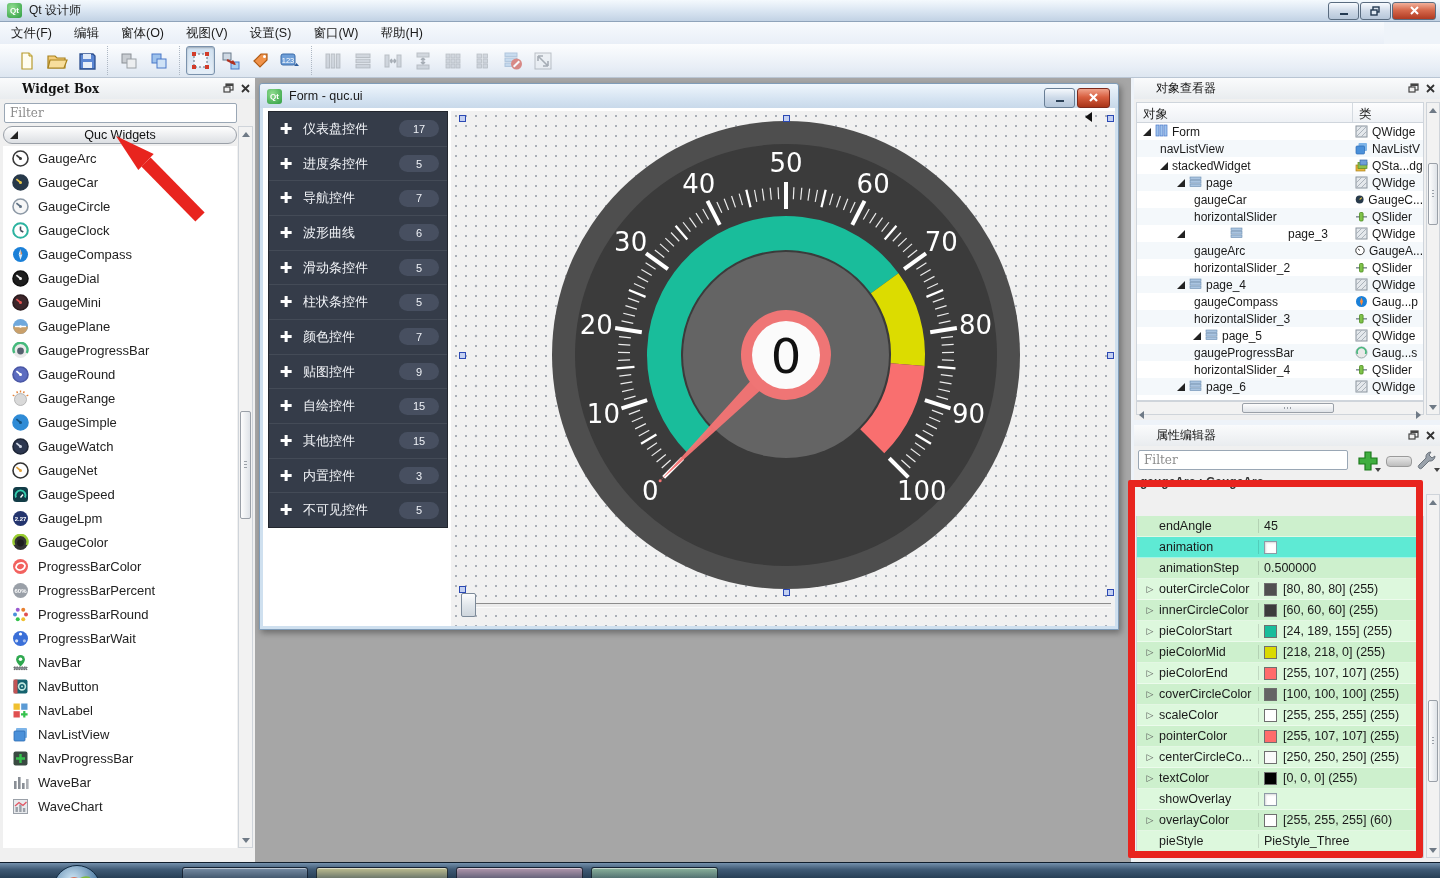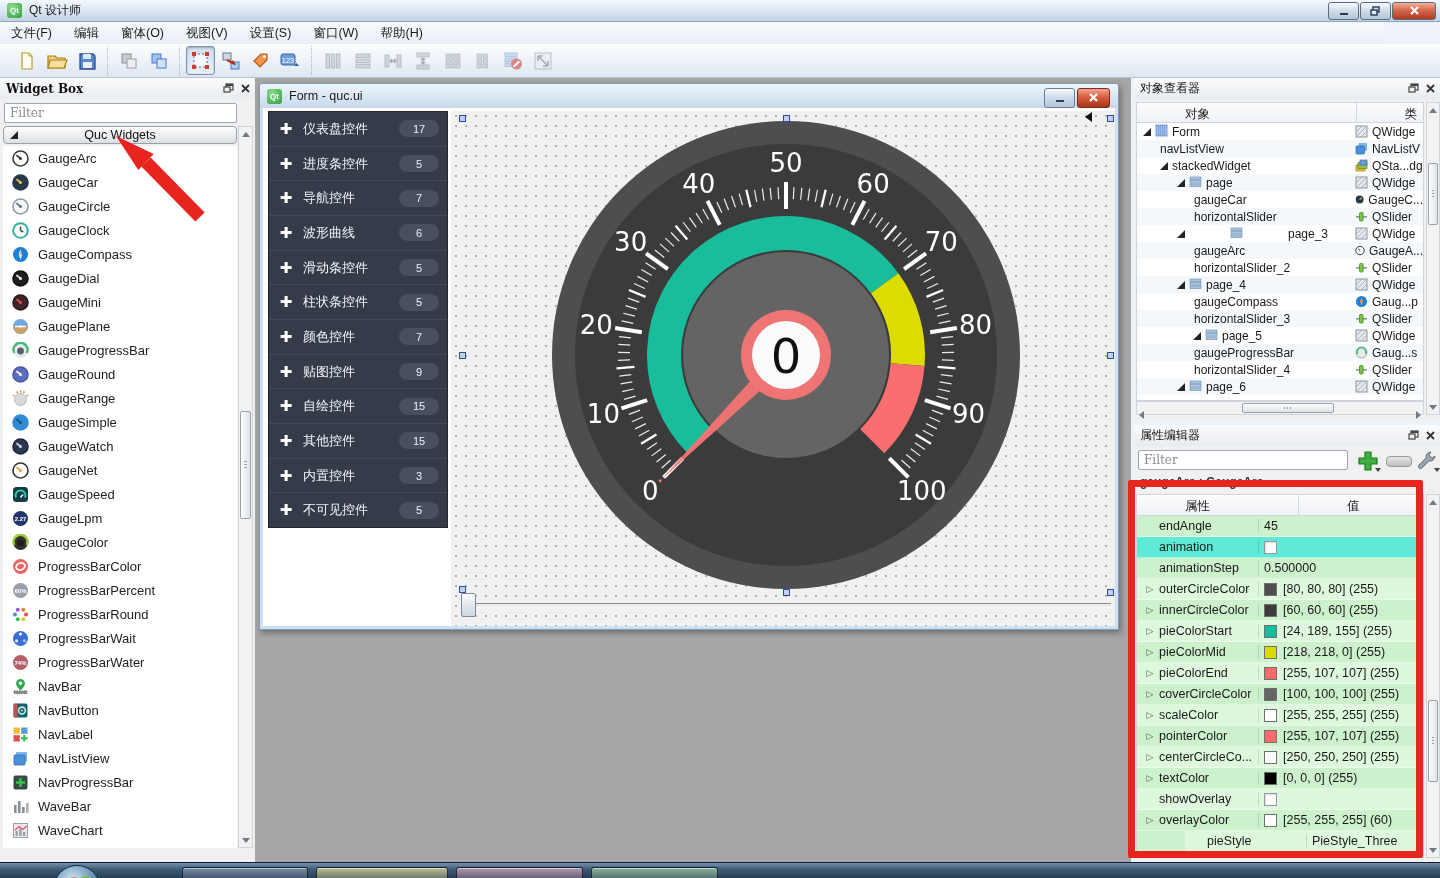--- a/index.html
+++ b/index.html
@@ -25,30 +25,30 @@
     background:linear-gradient(#fcfdfe,#e8eef6 70%,#dde6f0);border-bottom:1px solid #b9c5d3;
     display:flex;align-items:center;padding-left:6px;box-sizing:border-box;}
   .tgroup{display:flex;align-items:center;gap:1px;padding:0 6px;border-left:1px dotted #aeb8c4;}
   .tgroup:first-child{border-left:none;}
   .tbtn{width:27px;height:27px;border:1px solid transparent;border-radius:3px;
     display:flex;align-items:center;justify-content:center;}
   .tbtn.active{border-color:#7a92ad;background:linear-gradient(#cfe0f0,#e6eff8);box-shadow:inset 0 1px 2px rgba(0,0,0,.25);}
   
   .dock{position:absolute;background:#f0f0f0;}
   .docktitle{position:absolute;left:0;top:0;right:0;height:21px;font-size:12px;
-    display:flex;align-items:center;padding-left:6px;box-sizing:border-box;background:linear-gradient(#fafbfc,#e9ecef);}
+    display:flex;align-items:center;padding-left:22px;box-sizing:border-box;background:linear-gradient(#fafbfc,#e9ecef);}
   .docktitle .t{font-family:"DejaVu Serif","Liberation Serif",serif;font-weight:bold;font-size:12px;color:#111;}
   .docktitle .cjk{font-family:"Liberation Sans","DejaVu Sans",sans-serif;font-weight:normal;}
   .dockbtns{position:absolute;right:3px;top:3px;display:flex;gap:3px;}
   .dockbtn{width:14px;height:14px;display:flex;align-items:center;justify-content:center;}
   .filterbox{position:absolute;height:20px;border:1px solid #9aa7b5;border-radius:2px;background:#fff;
     font-family:"DejaVu Serif","Liberation Serif",serif;font-size:12px;color:#333;padding:0 5px;box-sizing:border-box;outline:none;}
   .filterbox::placeholder{color:#8b8b8b;}
   
-  .cathdr{position:absolute;left:3px;top:48px;width:234px;height:18px;border:1px solid #9aa0a8;border-radius:4px;
+  .cathdr{position:absolute;left:3px;top:48px;width:234px;height:18px;border:1px solid #9aa0a8;border-radius:9px;
     background:linear-gradient(#fefefe,#dcdfe3);display:flex;align-items:center;justify-content:center;
     font-size:12.5px;color:#111;box-sizing:border-box;}
   .cathdr .exp{position:absolute;left:6px;}
   .wlist{position:absolute;left:3px;top:68px;width:234px;height:702px;background:#fff;overflow:hidden;}
   .witem{height:24px;display:flex;align-items:center;gap:9px;padding-left:9px;font-size:13px;color:#222;}
   .witem svg{flex:0 0 auto;}
   
   .sb{position:absolute;background:#f2f2f2;border:1px solid #cfd4da;box-sizing:border-box;}
   .sb .arrow{position:absolute;width:100%;height:14px;display:flex;align-items:center;justify-content:center;}
   .sbthumb{position:absolute;left:1px;right:1px;border:1px solid #9aa0a8;border-radius:2px;
@@ -81,21 +81,21 @@
   .canvas{position:absolute;left:188px;top:3px;width:664px;height:515px;background:#f1f1f1;
     background-image:radial-gradient(circle,#aab0b8 0.9px,transparent 1.1px),radial-gradient(circle,#868d98 1.3px,transparent 1.6px);
     background-size:10px 10px,50px 50px;}
   .handle{position:absolute;width:7px;height:7px;background:#c3d0f2;border:1px solid #2b49b4;box-sizing:border-box;}
   .slider-groove{position:absolute;left:12px;top:492px;width:648px;height:3px;
     background:#ececec;border-top:1px solid #8d8d8d;border-bottom:1px solid #fafafa;}
   .slider-handle{position:absolute;left:10px;top:482px;width:13px;height:22px;border:1px solid #7c8a99;border-radius:2px;
     background:linear-gradient(#fdfdfd,#dfe5ea 55%,#cfd6dd);}
   
   .gridhdr{position:absolute;display:flex;background:linear-gradient(#fdfdfe,#eef1f5);border:1px solid #cfd5dc;box-sizing:border-box;font-size:12.5px;}
-  .gridhdr .cell{padding:3px 6px;border-right:1px solid #d4dae0;box-sizing:border-box;margin-left:42px;}
+  .gridhdr .cell{padding:3px 6px;border-right:1px solid #d4dae0;box-sizing:border-box;}
   .trow{display:flex;align-items:center;height:17px;font-size:12px;}
   .trow:nth-child(even){background:#f4f8fb;}
   .trow .name{display:flex;align-items:center;gap:4px;overflow:hidden;white-space:nowrap;}
   .trow .cls{position:absolute;display:flex;align-items:center;gap:4px;overflow:hidden;white-space:nowrap;}
   .expSE{width:0;height:0;border-left:4px solid transparent;border-top:4px solid transparent;
     border-right:4px solid #222;border-bottom:4px solid #222;}
   
   .prow{display:flex;align-items:center;height:21px;font-size:12.5px;border-bottom:1px solid rgba(255,255,255,.45);box-sizing:border-box;}
   .prow .pname{width:122px;display:flex;align-items:center;gap:4px;padding-left:8px;box-sizing:border-box;
     border-right:1px solid rgba(0,0,0,.12);overflow:hidden;white-space:nowrap;}
@@ -482,27 +482,20 @@
           <span>ProgressBarRound</span>
         </div>
         <div class="witem">
           <svg width="17" height="17" viewBox="0 0 17 17">
             <circle cx="8.5" cy="8.5" r="7.5" fill="#3a6fd8"></circle>
             <circle cx="8.5" cy="4" r="1.6" fill="#ffffff"></circle>
             <circle cx="4.6" cy="10.8" r="1.6" fill="#ffffff" opacity="0.8"></circle>
             <circle cx="12.4" cy="10.8" r="1.6" fill="#ffffff" opacity="0.55"></circle>
           </svg>
           <span>ProgressBarWait</span>
-        </div>
-        <div class="witem">
-          <svg width="17" height="17" viewBox="0 0 17 17">
-            <circle cx="8.5" cy="8.5" r="7.5" fill="#b3606b"></circle>
-            <text x="8.5" y="11" font-size="6" fill="#ffffff" text-anchor="middle" font-family="sans-serif" font-weight="bold">74%</text>
-          </svg>
-          <span>ProgressBarWater</span>
         </div>
         <div class="witem">
           <svg width="17" height="17" viewBox="0 0 17 17">
             <rect x="2" y="13" width="13" height="2.6" fill="#8a8f96" stroke="#666" stroke-dasharray="1.5 1"></rect>
             <path d="M8.5 1 a4.4 4.4 0 0 1 4.4 4.4 q0 2.8 -4.4 7 q-4.4 -4.2 -4.4 -7 A4.4 4.4 0 0 1 8.5 1 z" fill="#2fa84f"></path>
             <circle cx="8.5" cy="5.3" r="1.8" fill="#fff"></circle>
           </svg>
           <span>NavBar</span>
         </div>
         <div class="witem">
@@ -1103,24 +1096,20 @@
       <span class="tri" style="position:absolute;right:0;bottom:2px;border-left:3px solid transparent;border-right:3px solid transparent;border-top:4px solid #444;"></span>
     </div>
     <div style="position:absolute;left:252px;top:31px;width:24px;height:9px;border-radius:4px;background:linear-gradient(#e8e8e8,#bdbdbd);border:1px solid #9a9a9a;"></div>
     <div style="position:absolute;left:281px;top:24px;width:24px;height:24px;">
       <svg width="22" height="22" viewBox="0 0 22 22">
           <path d="M16 3 a5 5 0 0 0 -5 6 L4 16 a2 2 0 0 0 3 3 L14 12 a5 5 0 0 0 6 -5 l-3 2 -3 -3 z" fill="#9aa2ab" stroke="#6b737c" stroke-width="1"></path>
         </svg>
       <span class="tri" style="position:absolute;right:-1px;bottom:1px;border-left:3px solid transparent;border-right:3px solid transparent;border-top:4px solid #444;"></span>
     </div>
     <div style="position:absolute;left:6px;top:50px;height:15px;font-size:12px;font-weight:bold;color:#333;overflow:hidden;white-space:nowrap;width:280px;">gaugeArc : GaugeArc</div>
-    <div class="gridhdr" style="left:2px;top:69px;width:288px;height:22px;">
-      <div class="cell" style="width:120px;">属性</div>
-      <div class="cell" style="flex:1;border-right:none;">值</div>
-    </div>
     <div id="ptable" style="position:absolute;left:2px;top:91px;width:288px;height:342px;overflow:hidden;background:#cdf0cd;border:1px solid #cfd5dc;border-top:none;box-sizing:border-box;">
         <div class="prow" style="background: rgb(205, 240, 205);">
           <div class="pname">
             <span class="pexp"></span>
             <span>endAngle</span>
           </div>
           <div class="pval">
             <span>45</span>
           </div>
         </div>
@@ -1254,21 +1243,21 @@
         <div class="prow" style="background: rgb(205, 240, 205);">
           <div class="pname">
             <span class="pexp">▷</span>
             <span>overlayColor</span>
           </div>
           <div class="pval">
             <span class="swatch" style="background:#FFFFFF"></span>
             <span>[255, 255, 255] (60)</span>
           </div>
         </div>
-        <div class="prow" style="background: rgb(221, 248, 221); margin-left: 48px;">
+        <div class="prow" style="background: rgb(221, 248, 221);">
           <div class="pname">
             <span class="pexp"></span>
             <span>pieStyle</span>
           </div>
           <div class="pval">
             <span>PieStyle_Three</span>
           </div>
         </div>
       </div>
 

